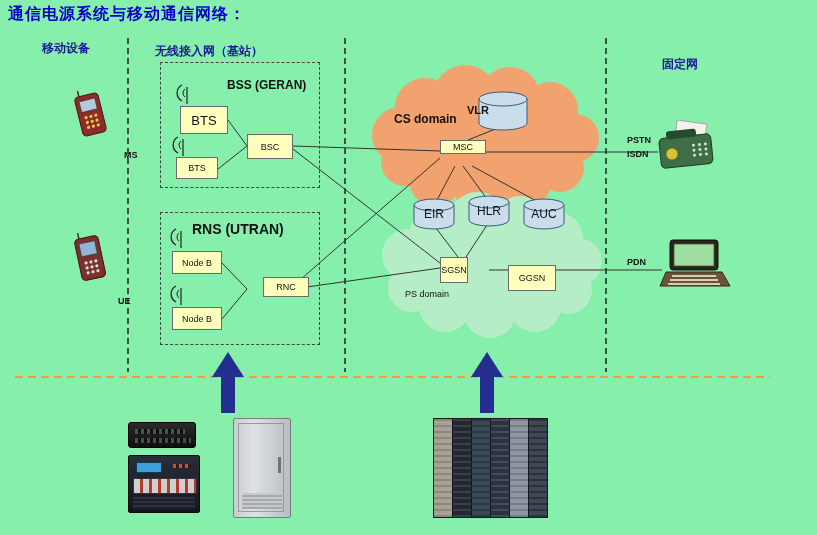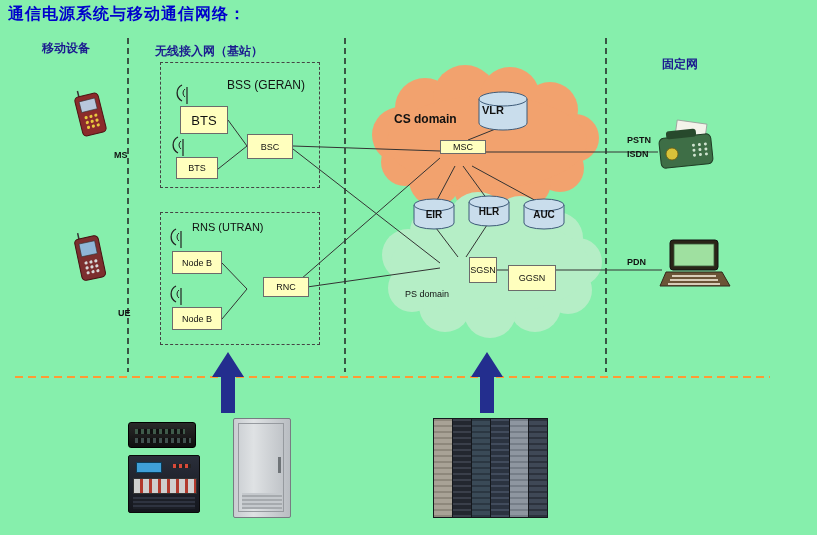--- a/index.html
+++ b/index.html
@@ -17,27 +17,27 @@
   .svg-layer { position:absolute; left:0; top:0; z-index:1; }
   .node {
     position:absolute; z-index:3; box-sizing:border-box;
     background:#ffffbe; border:1px solid #6b6b6b;
     display:flex; align-items:center; justify-content:center;
     font-size:9px; color:#111; text-align:center;
   }
   .node-big { font-size:13px; }
   .cyl-label {
     position:absolute; z-index:3; display:flex; align-items:center; justify-content:center;
-    font-size:10px; color:#111; text-align:center;font-weight:bold;
+    font-size:12px; color:#111; text-align:center;
   }
   .cyl-label.big { font-size:11px; font-weight:bold; }
   .dashedbox {
     position:absolute; z-index:2; border:1px dashed #444; box-sizing:border-box; background:transparent;
   }
-  .grouplabel { position:absolute; z-index:3; font-weight:normal; color:#111; white-space:nowrap; }
+  .grouplabel { position:absolute; z-index:3; font-weight:bold; color:#111; white-space:nowrap; }
   .small-label { position:absolute; z-index:3; font-size:9px; font-weight:bold; color:#111; white-space:nowrap; }
   .domain-label { position:absolute; z-index:3; color:#111; white-space:nowrap; }
 
   
   .equip { position:absolute; z-index:3; box-sizing:border-box; }
   .switch1u {
     left:128px; top:422px; width:68px; height:26px;
     background:linear-gradient(#2a2a2a,#0f0f0f); border-radius:3px; border:1px solid #000;
   }
   .switch1u .ports {
@@ -244,40 +244,40 @@
     <g fill="#232e8e">
       <polygon points="221,413 221,377 212,377 228,352 244,377 235,377 235,413"></polygon>
       <polygon points="480,413 480,377 471,377 487,352 503,377 494,377 494,413"></polygon>
     </g>
   </svg>
 
   <div class="dashedbox" style="left:160px; top:62px; width:160px; height:126px;"></div>
   <div class="dashedbox" style="left:160px; top:212px; width:160px; height:133px;"></div>
 
   <div class="grouplabel" style="left:227px; top:78px; font-size:12px;">BSS (GERAN)</div>
-  <div class="grouplabel" style="left:192px; top:221px; font-size:11px;">RNS (UTRAN)</div>
-
-  <div class="small-label" style="left:82px; top:150px;padding-left:32px;">MS</div>
-  <div class="small-label" style="left:82px; top:308px;padding-left:36px;">UE</div>
+  <div class="grouplabel" style="left:192px; top:221px; font-size:14px;">RNS (UTRAN)</div>
+
+  <div class="small-label" style="left:92px; top:150px;padding-left:32px;">MS</div>
+  <div class="small-label" style="left:82px; top:296px;padding-left:36px;">UE</div>
 
   <div class="node node-big" style="left:180px; top:106px; width:48px; height:28px;">BTS</div>
   <div class="node" style="left:176px; top:157px; width:42px; height:22px;">BTS</div>
   <div class="node" style="left:247px; top:134px; width:46px; height:25px;">BSC</div>
   <div class="node" style="left:172px; top:251px; width:50px; height:23px;">Node B</div>
   <div class="node" style="left:172px; top:307px; width:50px; height:23px;">Node B</div>
   <div class="node" style="left:247px; top:277px; width:46px; height:20px;margin-left:16px;">RNC</div>
 
   <div class="domain-label" style="left:394px; top:112px; font-size:12px; font-weight:bold;">CS domain</div>
   <div class="domain-label" style="left:405px; top:289px; font-size:9px;">PS domain</div>
 
   <div class="node" style="left:440px; top:140px; width:46px; height:14px;">MSC</div>
-  <div class="node" style="left:440px; top:257px; width:28px; height:26px;margin-left:29px;">SGSN</div>
+  <div class="node" style="left:440px; top:257px; width:28px; height:26px;">SGSN</div>
   <div class="node" style="left:508px; top:265px; width:48px; height:26px;">GGSN</div>
 
-  <div class="cyl-label big" style="left:479px; top:98px; width:28px; height:24px;">VLR</div>
+  <div class="cyl-label big" style="left:464px; top:98px; width:28px; height:24px;">VLR</div>
   <div class="cyl-label" style="left:414px; top:205px; width:40px; height:18px;">EIR</div>
   <div class="cyl-label" style="left:469px; top:202px; width:40px; height:18px;">HLR</div>
   <div class="cyl-label" style="left:524px; top:205px; width:40px; height:18px;">AUC</div>
 
   <div class="small-label" style="left:627px; top:135px;">PSTN</div>
   <div class="small-label" style="left:627px; top:149px;">ISDN</div>
   <div class="small-label" style="left:627px; top:257px;">PDN</div>
 
   <div class="equip switch1u">
     <div class="ports"></div>

